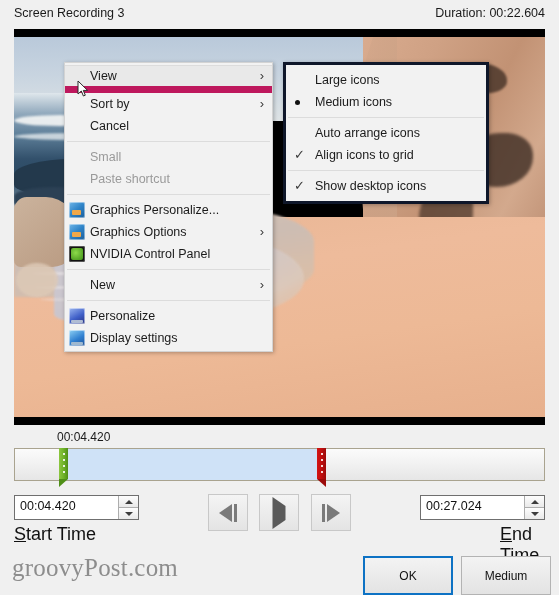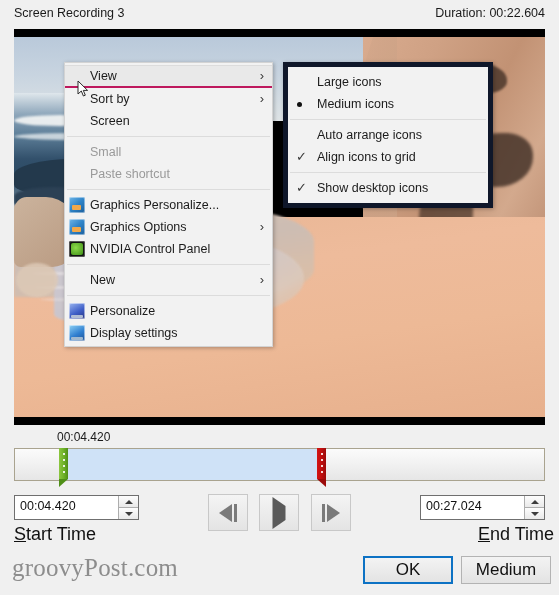--- a/index.html
+++ b/index.html
@@ -57,21 +57,21 @@
   .rock-left2{position:absolute;left:2px;bottom:120px;width:42px;height:34px;background:#ddc9b6;border-radius:50%;filter:blur(1px);opacity:.85;}
   .sand-tex{position:absolute;left:0;bottom:0;width:531px;height:200px;opacity:.12;
     background-image:radial-gradient(rgba(120,80,50,.6) .5px,transparent .6px);background-size:4px 4px;}
 
   
   .ctxmenu{position:absolute;left:64px;top:62px;width:207px;background:#f2f2f2;
     border:1px solid #d3d3d3;box-shadow:1px 1px 4px rgba(0,0,0,.28);padding:2px 0;}
   .ctx-item{position:relative;height:22px;line-height:22px;padding-left:25px;font-size:12.5px;color:#1b1b1b;white-space:nowrap;}
   .ctx-item.withicon{padding-left:25px;}
   .ctx-item.disabled{color:#9a9a9a;}
-  .ctx-item.hover{background:#e9e9e9;border-top:1px solid #dcdcdc;border-bottom:2px solid #be185d;height:20px;line-height:20px;}
+  .ctx-item.hover{background:#e9e9e9;border-top:1px solid #dcdcdc;border-bottom:7px solid #be185d;height:20px;line-height:20px;}
   .ctx-sep{height:1px;background:#dcdcdc;margin:4px 2px 4px 2px;}
   .ctx-arrow{position:absolute;right:8px;top:0;line-height:inherit;font-size:13px;color:#3a3a3a;}
   .ctx-ico{position:absolute;left:4px;top:3px;width:16px;height:16px;border-radius:2px;}
   .ico-intel{background:linear-gradient(140deg,#6fb6e8 0%,#2f84c8 48%,#1a5e9c 100%);
     box-shadow:inset 0 0 0 1px rgba(255,255,255,.45);}
   .ico-intel:after{content:"";position:absolute;left:3px;top:8px;width:9px;height:5px;background:#f0a84a;border-radius:1px;}
   .ico-nvidia{background:#111;box-shadow:inset 0 0 0 1px #555;}
   .ico-nvidia:after{content:"";position:absolute;left:2px;top:2px;width:12px;height:12px;
     background:radial-gradient(circle at 40% 40%,#8ddb4a,#3f8f17);border-radius:2px;}
   .ico-display{background:linear-gradient(150deg,#8fd2f5 0%,#2f7fd0 55%,#1f4f93 100%);
@@ -79,21 +79,21 @@
   .ico-display:after{content:"";position:absolute;left:2px;bottom:1px;width:12px;height:3px;background:#9fb8cf;border-radius:1px;}
   .ico-personalize{background:linear-gradient(150deg,#9bb6f0 0%,#3f5fc8 55%,#25307f 100%);
     box-shadow:inset 0 0 0 1px rgba(255,255,255,.5);}
   .ico-personalize:after{content:"";position:absolute;left:2px;bottom:1px;width:12px;height:3px;background:#b0bcd4;border-radius:1px;}
 
   
   .cursor{position:absolute;left:12px;top:17px;width:12px;height:18px;}
 
   
   .submenu{position:absolute;left:283px;top:62px;width:200px;background:#f2f2f2;
-    border:5px solid #0f172a;box-shadow:1px 1px 4px rgba(0,0,0,.28);padding:4px 0;}
+    border:3px solid #0f172a;box-shadow:1px 1px 4px rgba(0,0,0,.28);padding:4px 0;}
   .sub-item{position:relative;height:22px;line-height:22px;padding-left:29px;font-size:12.5px;color:#1b1b1b;white-space:nowrap;}
   .radio-dot{position:absolute;left:9px;top:9px;width:5px;height:5px;border-radius:50%;background:#111;}
   .check-mark{position:absolute;left:8px;top:0;line-height:22px;font-size:13px;color:#3a3a3a;}
 
   
   .tl-label{position:absolute;left:57px;top:430px;font-size:12px;color:#1a1a1a;}
   .track{position:absolute;left:14px;top:448px;width:531px;height:33px;
     background:linear-gradient(180deg,#fbfbfb 0%,#f2f2f2 45%,#e6e6e6 100%);
     border:1px solid #a9a38f;box-sizing:border-box;}
   .track-sel{position:absolute;left:47px;top:0;width:256px;height:31px;background:#cfe2f7;}
@@ -115,38 +115,38 @@
   .spin-btns{position:absolute;right:0;top:0;width:19px;height:23px;background:#f0f0f0;border-left:1px solid #adadad;}
   .spin-btn{position:relative;width:19px;height:11px;background:linear-gradient(180deg,#fdfdfd,#e9e9e9);}
   .spin-btn.lower{border-top:1px solid #adadad;height:11px;}
   .tri{position:absolute;left:50%;top:50%;width:0;height:0;transform:translate(-50%,-50%);}
   .tri.up{border-left:4px solid transparent;border-right:4px solid transparent;border-bottom:4px solid #3c3c3c;}
   .tri.down{border-left:4px solid transparent;border-right:4px solid transparent;border-top:4px solid #3c3c3c;}
   .spin-start{left:14px;}
   .spin-end{left:420px;}
   .fld-label{position:absolute;top:524px;font-size:18px;color:#111;}
   .lbl-start{left:14px;}
-  .lbl-end{left:478px;}
+  .lbl-end{left:500px;}
   .acc{text-decoration:underline;}
 
   
   .tbtn{position:absolute;top:494px;width:40px;height:37px;
     background:linear-gradient(180deg,#f4f4f4,#e4e4e4);border:1px solid #c8c8c8;box-sizing:border-box;}
   .tbtn.prev{left:208px;} .tbtn.play{left:259px;} .tbtn.next{left:311px;}
   .glyph{position:absolute;left:50%;top:50%;transform:translate(-50%,-50%);}
   .tri-left{width:0;height:0;border-top:9px solid transparent;border-bottom:9px solid transparent;border-right:13px solid #7a7a7a;}
   .tri-right{width:0;height:0;border-top:9px solid transparent;border-bottom:9px solid transparent;border-left:13px solid #7a7a7a;}
   .tri-right.dark{border-left-color:#5a5a5a;}
   .bar{width:3px;height:18px;background:#7a7a7a;}
   .grp{display:flex;align-items:center;gap:2px;}
 
   
   .watermark{position:absolute;left:12px;top:554px;font-family:"Liberation Serif",serif;
     font-size:25px;color:#8d8d8d;letter-spacing:.2px;}
-  .btn{position:absolute;top:556px;width:90px;height:28px;font-size:17px;color:#111;
+  .btn{position:absolute;top:556px;width:90px;height:39px;font-size:12px;color:#111;
     display:flex;align-items:center;justify-content:center;box-sizing:border-box;
     background:linear-gradient(180deg,#f3f3f3,#e3e3e3);}
   .btn-ok{left:363px;border:2px solid #0d72c4;}
   .btn-cancel{left:461px;border:1px solid #b3b3b3;}
 </style>
 </head>
 <body>
 
 <div class="dialog">
 
@@ -186,21 +186,21 @@
   <div class="ctxmenu">
     <div class="ctx-item hover">
       <span>View</span>
       <span class="ctx-arrow">›</span>
     </div>
     <div class="ctx-item">
       <span>Sort by</span>
       <span class="ctx-arrow">›</span>
     </div>
     <div class="ctx-item">
-      <span>Screen</span>
+      <span>Cancel</span>
     </div>
     <div class="ctx-sep"></div>
     <div class="ctx-item disabled">
       <span>Small</span>
     </div>
     <div class="ctx-item disabled">
       <span>Paste shortcut</span>
     </div>
     <div class="ctx-sep"></div>
     <div class="ctx-item withicon">

